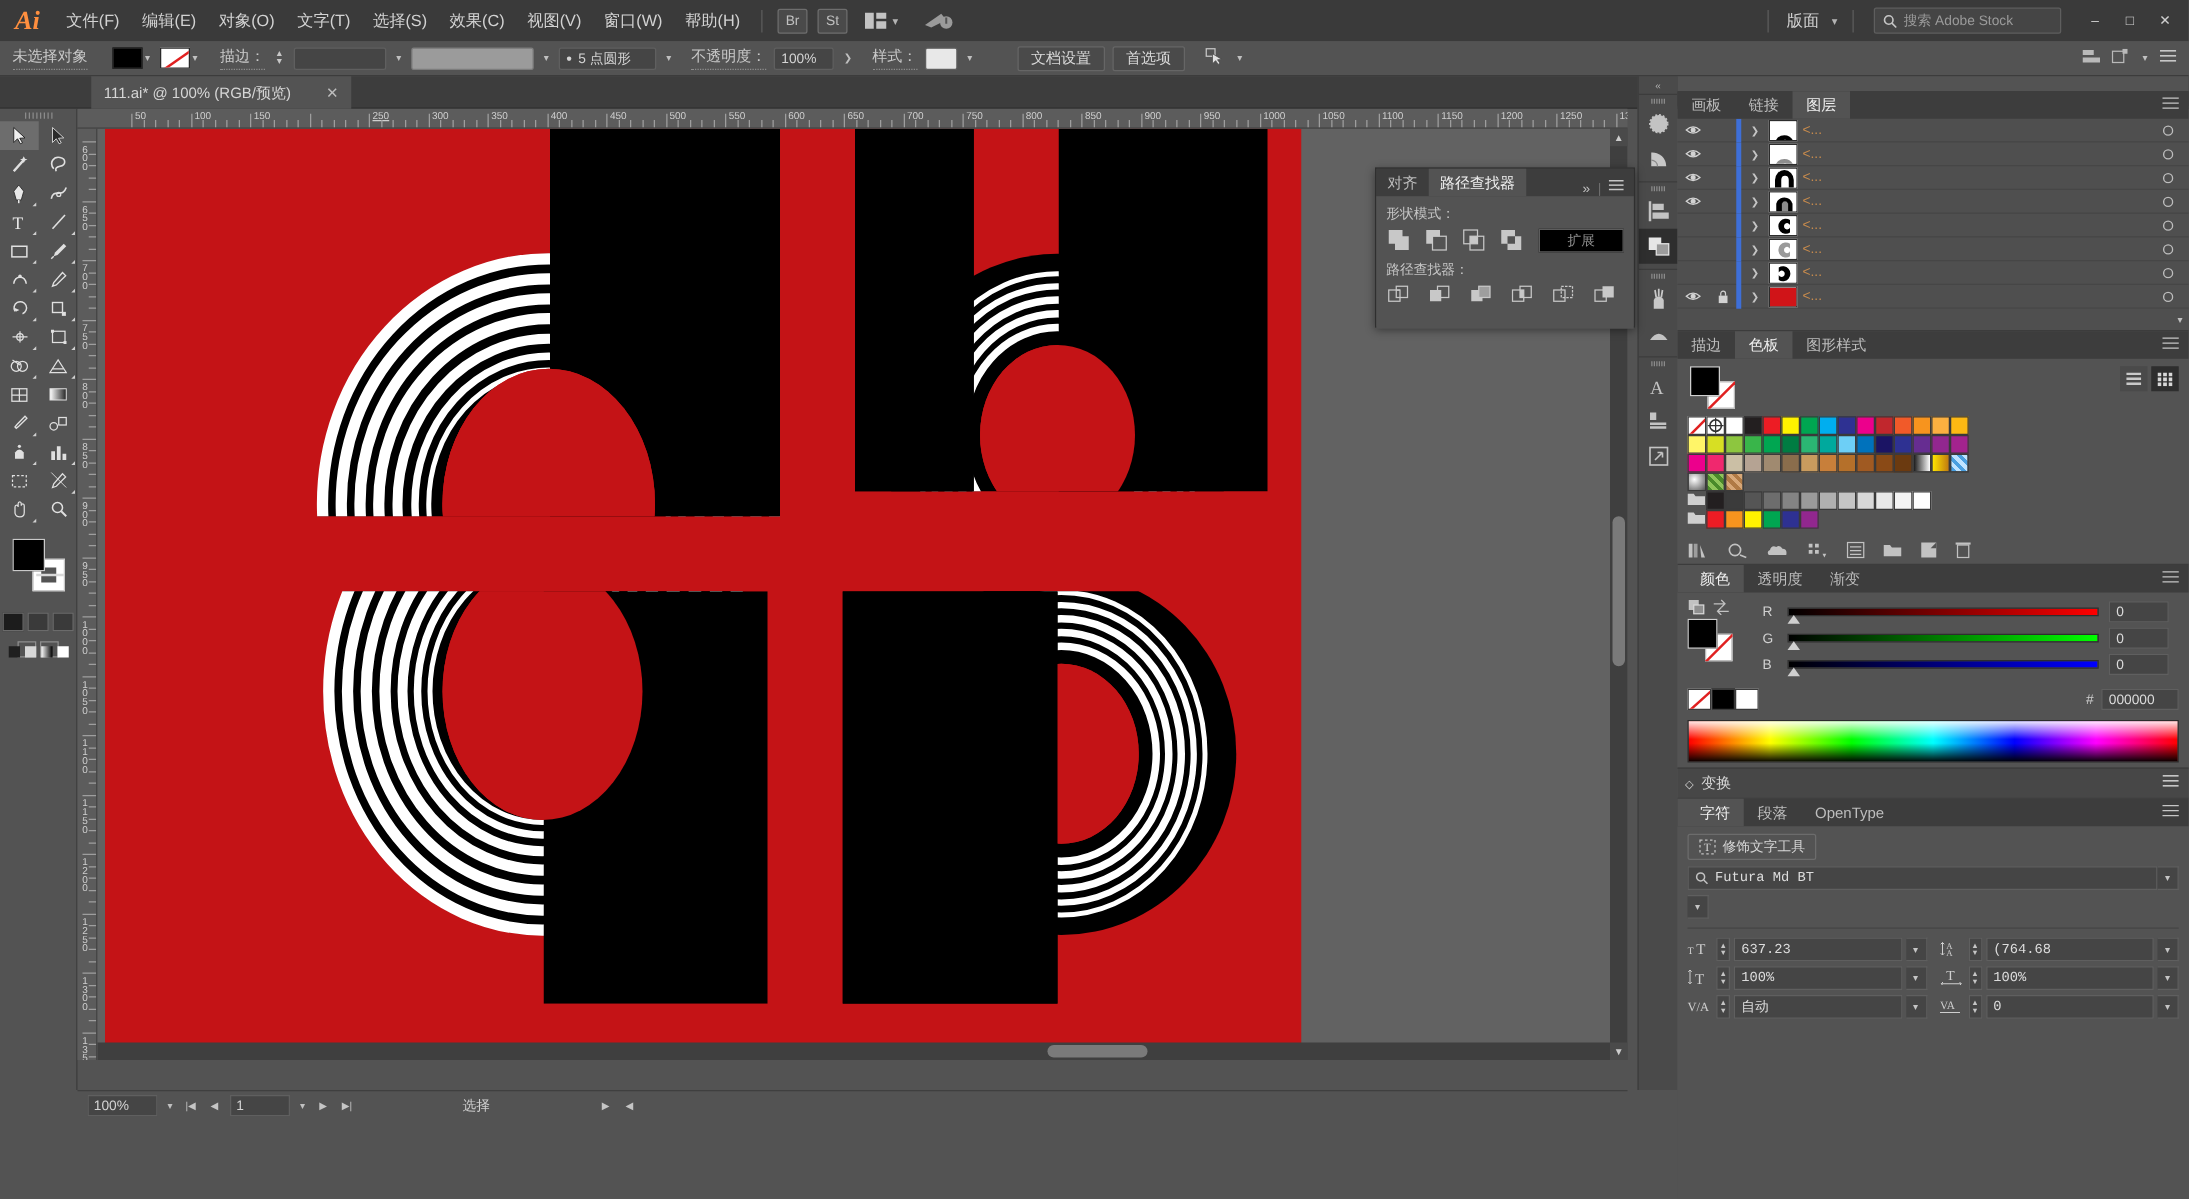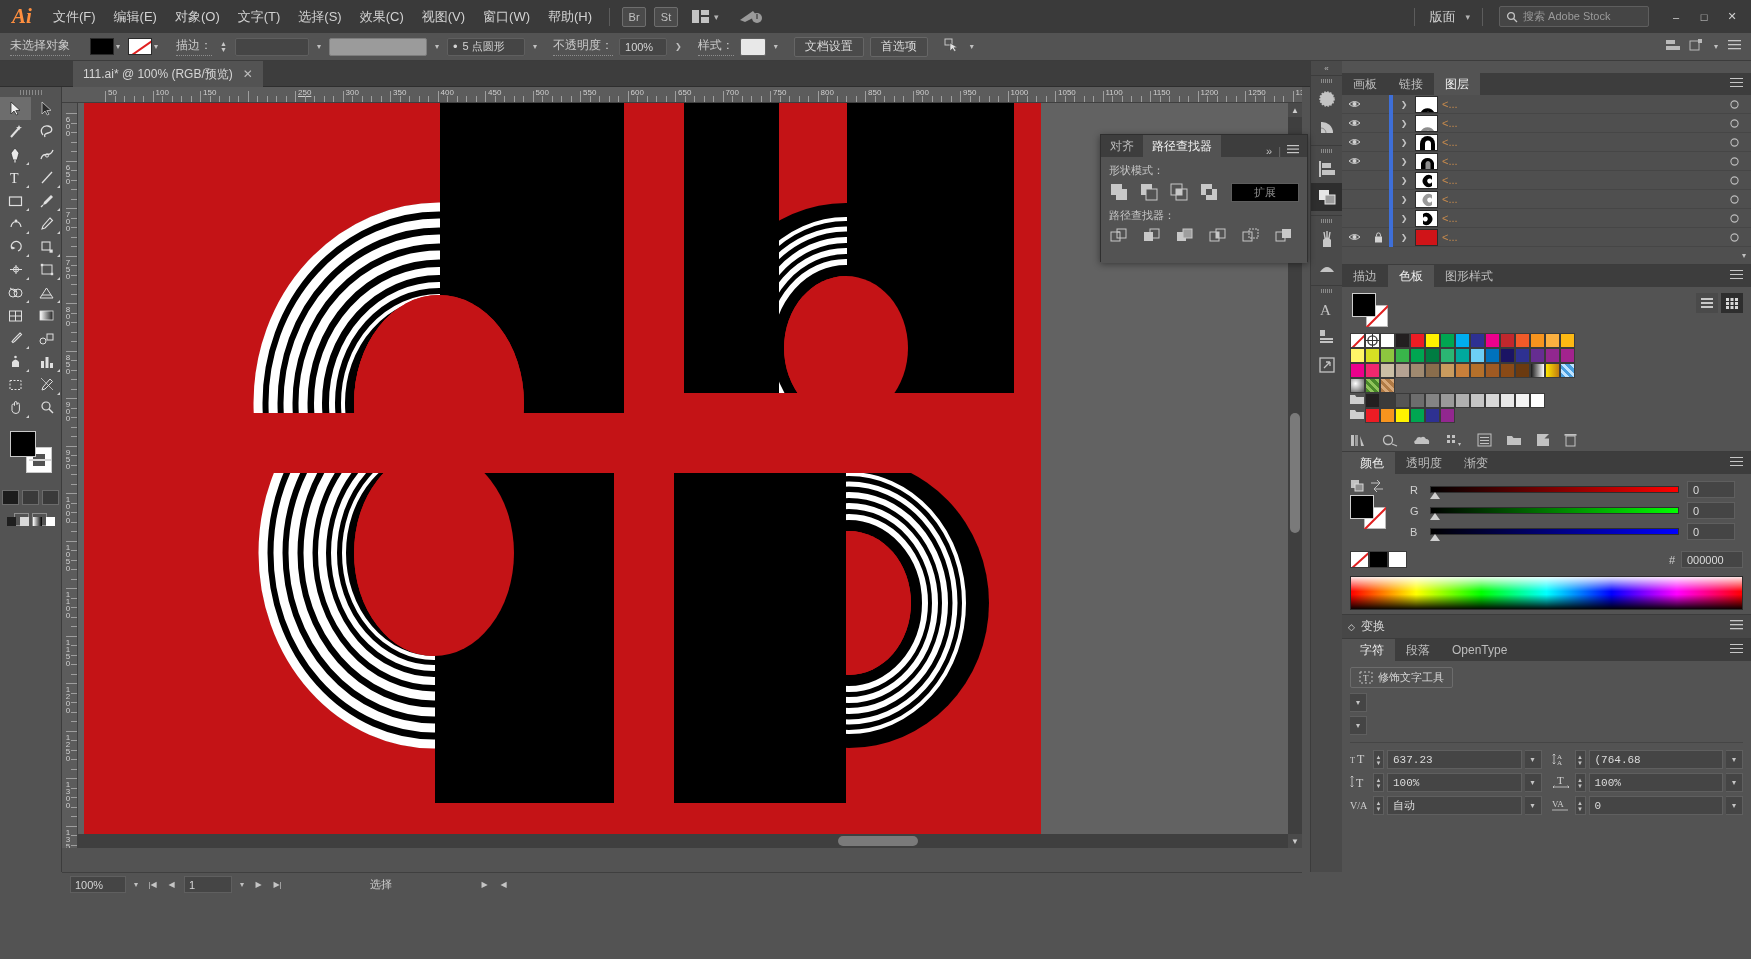--- a/index.html
+++ b/index.html
@@ -58,21 +58,21 @@
               border-radius:2px; font-size:12px; color:#d8d8d8;
               display:flex; align-items:center;}
   .ctrl-right { margin-left:auto; display:flex; align-items:center; gap:8px;
                 padding-right:10px;}
 
   
   .tabbar { position:absolute; left:0; top:61px; width:1751px; height:26px;
             background:#3d3d3d; border-bottom:1px solid #2e2e2e;}
   .doctab { position:absolute; left:73px; top:0; height:26px; background:#535353;
             display:flex; align-items:center; padding:0 10px; font-size:12px;
-            color:#d6d6d6; gap:10px; }
+            color:#d6d6d6; gap:28px; }
   .doctab .x { font-size:12px; color:#bdbdbd; }
 
   
   .toolbar { position:absolute; left:0; top:87px; width:62px; height:785px;
              background:#535353; border-right:1px solid #3c3c3c; }
   .tb-grip { height:10px; display:flex; align-items:center; justify-content:center;
              gap:2px; }
   .tb-grip i { width:1px; height:5px; background:#8b8b8b; display:block;}
   .tools { display:grid; grid-template-columns:31px 31px; }
   .tool { width:31px; height:23px; display:flex; align-items:center;
@@ -325,21 +325,21 @@
       <span style="font-size:13px;line-height:9px">•</span>
       <span>5 点圆形</span>
     </div>
     <span class="mini-chev">▾</span>
     <span class="ctrl-label dotted" style="margin-left:8px">不透明度：</span>
     <div class="field" style="width:48px">100%</div>
     <span class="mini-chev">❯</span>
     <span class="ctrl-label dotted" style="margin-left:8px">样式：</span>
     <div class="field" style="width:26px;background:#e8e8e8"></div>
     <span class="mini-chev">▾</span>
-    <div class="btn-flat" style="margin-left:8px">文档设置</div>
+    <div class="btn-flat" style="margin-left:28px">文档设置</div>
     <div class="btn-flat">首选项</div>
     <span style="margin-left:10px">
       <svg width="18" height="14" viewBox="0 0 18 14">
           <rect x="1" y="1" width="7" height="6" fill="none" stroke="#c6c6c6"></rect>
           <path d="M6 5 L6 13 L8.5 10.5 L10.5 13.5 L12 12.5 L10 9.8 L13.5 9.5 Z" fill="#e2e2e2" stroke="#4a4a4a" stroke-width=".6"></path>
         </svg>
     </span>
     <span class="mini-chev">▾</span>
 
     <div class="ctrl-right">
@@ -1528,20 +1528,27 @@
       <div style="padding:6px 8px 0 8px">
         <div class="tt-btn">
           <svg width="14" height="13">
             <rect x="1" y="1" width="12" height="11" fill="none" stroke="#c2c2c2" stroke-dasharray="2 2"></rect>
             <text x="4" y="10" font-size="9" font-family="Liberation Serif, serif" fill="#d8d8d8">T</text>
           </svg>
           <span>修饰文字工具</span>
         </div>
       </div>
       <div style="padding:5px 8px 0 8px;display:flex">
+        <div class="cfield" style="flex:1;font-family:'Liberation Mono',monospace;gap:5px">
+          <svg width="11" height="11">
+              <circle cx="4.5" cy="4.5" r="3.2" fill="none" stroke="#c2c2c2" stroke-width="1.2"></circle>
+              <line x1="7" y1="7" x2="10" y2="10" stroke="#c2c2c2" stroke-width="1.2"></line>
+            </svg>
+          <span>Futura Md BT</span>
+        </div>
         <div class="cdd">▾</div>
       </div>
       <div style="padding:4px 8px 0 8px;display:flex">
         <div class="cdd">▾</div>
       </div>
       <div style="height:1px;background:#454545;margin:7px 8px 2px 8px"></div>
       <div class="cgrid">
         <div class="cg-item">
           <span class="cg-icon">
             <svg width="20" height="13">

